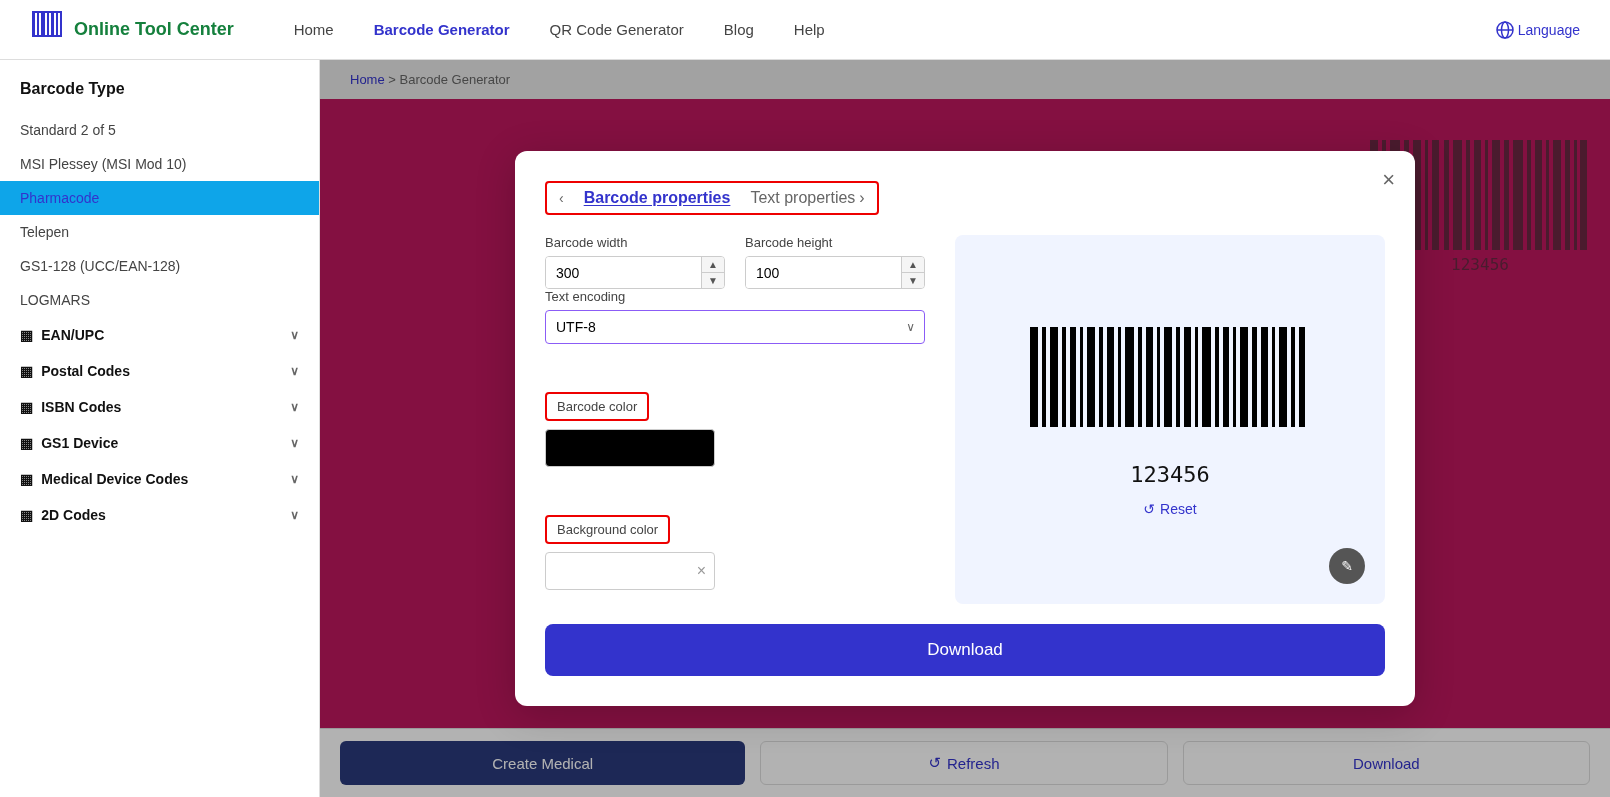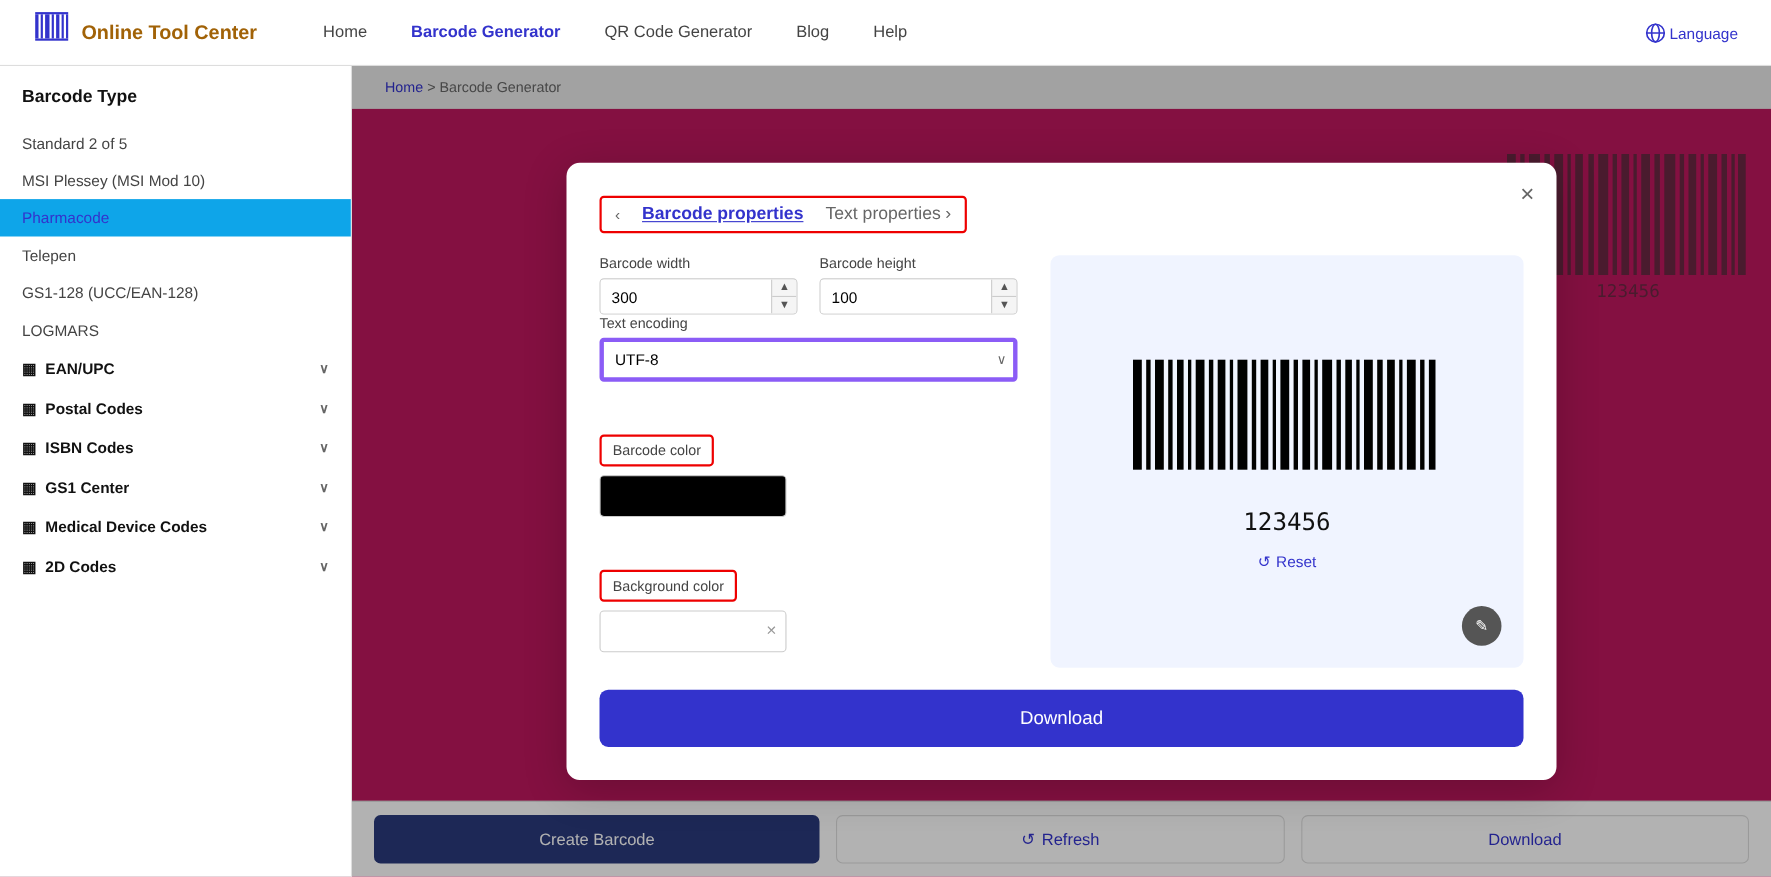--- a/index.html
+++ b/index.html
@@ -22,21 +22,21 @@
       gap: 10px;
       margin-right: 60px;
     }
     .logo-icon {
       color: #3333cc;
       font-size: 28px;
     }
     .logo-text {
       font-size: 18px;
       font-weight: 700;
-      color: #a16207;
+      color: #15803d;
     }
     .nav {
       display: flex;
       gap: 40px;
       flex: 1;
     }
     .nav-item {
       font-size: 15px;
       color: #444;
       cursor: pointer;
@@ -301,21 +301,21 @@
     .spin-btn:first-child {
       border-bottom: 1px solid #ccc;
     }
 
     .select-wrap {
       position: relative;
     }
     .select-wrap select {
       width: 100%;
       padding: 8px 30px 8px 10px;
-      border: 4px solid #8b5cf6;
+      border: 1px solid #8b5cf6;
       border-radius: 4px;
       font-size: 14px;
       appearance: none;
       outline: none;
       background: #fff;
     }
     .select-arrow {
       position: absolute;
       right: 10px;
       top: 50%;
@@ -484,21 +484,21 @@
       <span>Postal Codes</span>
       <span class="chevron">∨</span>
     </div>
     <div class="sidebar-group">
       <span>▦</span>
       <span>ISBN Codes</span>
       <span class="chevron">∨</span>
     </div>
     <div class="sidebar-group">
       <span>▦</span>
-      <span>GS1 Center</span>
+      <span>GS1 Device</span>
       <span class="chevron">∨</span>
     </div>
     <div class="sidebar-group">
       <span>▦</span>
       <span>Medical Device Codes</span>
       <span class="chevron">∨</span>
     </div>
     <div class="sidebar-group">
       <span>▦</span>
       <span>2D Codes</span>
@@ -660,21 +660,21 @@
             </button>
           </div>
         </div>
 
         
         <button class="btn-modal-download">Download</button>
       </div>
     </div>
 
     <div class="bottom-bar">
-      <button class="btn-create">Create Barcode</button>
+      <button class="btn-create">Create Medical</button>
       <button class="btn-refresh">
         <span>↺</span>
         <span>Refresh</span>
       </button>
       <button class="btn-download-outline">Download</button>
     </div>
   </div>
 </div>
 
 </body></html>

